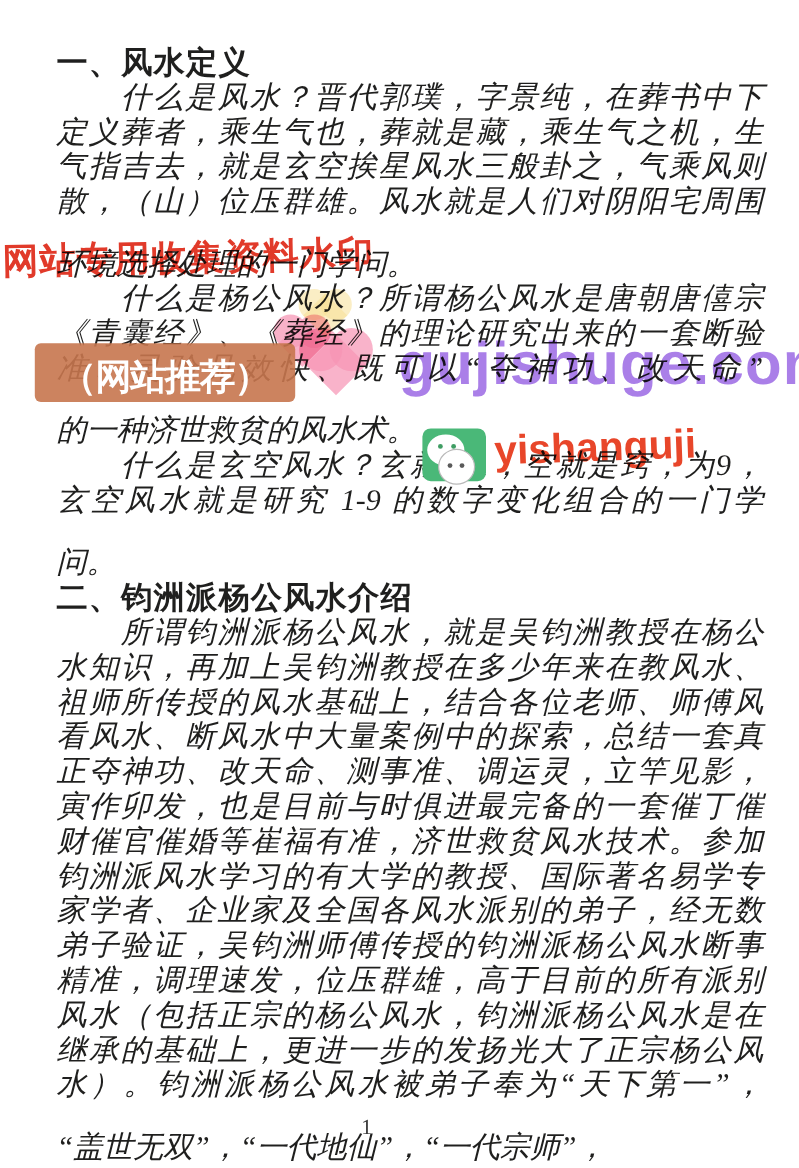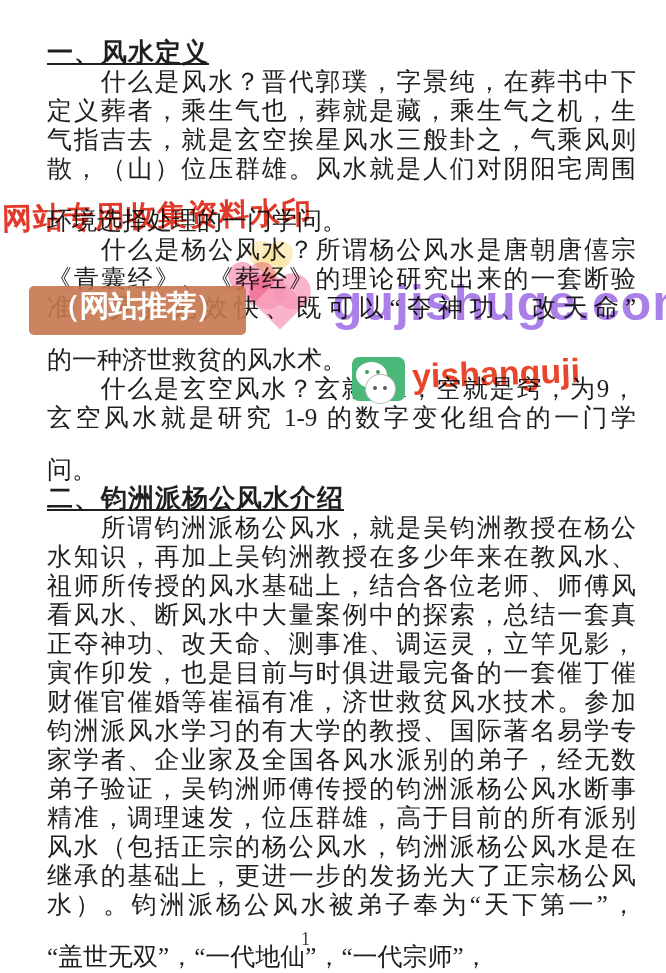--- a/index.html
+++ b/index.html
@@ -2,38 +2,38 @@
 <html><head>
 <meta charset="utf-8">
 <style>
   html,body{margin:0;padding:0;background:#ffffff;}
   .page{
     position:relative;width:666px;height:973px;background:#ffffff;overflow:hidden;
     font-family:"Liberation Serif","DejaVu Serif",serif;color:#1f1f1e;
   }
   
   .textblock{position:absolute;left:47px;top:38px;width:589px;}
-  .heading{font-size:26px;line-height:29px;font-weight:bold;letter-spacing:1px;white-space:nowrap;text-decoration:underline;}
+  .heading{font-size:26px;line-height:29px;font-weight:bold;letter-spacing:1px;white-space:nowrap;}
   .line{
     font-size:25px;line-height:29px;height:29px;
     text-align:justify;text-align-last:justify;text-justify:inter-character;
-    white-space:nowrap;overflow:visible;
+    white-space:nowrap;overflow:visible;font-style:italic;
   }
   .line.last{text-align-last:left;margin-top:23px;}
   
   .stamp{
     position:absolute;left:2px;top:203px;white-space:nowrap;
     font-family:"Liberation Sans","DejaVu Sans",sans-serif;font-weight:bold;font-size:30px;line-height:32px;
     color:#e13a2a;letter-spacing:1px;transform:rotate(-1.2deg);transform-origin:left center;
     mix-blend-mode:multiply;z-index:6;
   }
   
   .badge{
     position:absolute;left:29px;top:286px;width:217px;height:49px;border-radius:5px;
-    background:rgba(199,118,78,0.9);display:flex;align-items:flex-start;justify-content:center;
+    background:rgba(199,118,78,0.9);display:flex;align-items:flex-end;justify-content:center;
     z-index:7;
   }
   .badge span{
     font-family:"Liberation Sans","DejaVu Sans",sans-serif;font-weight:bold;font-size:30px;
     color:#ffffff;letter-spacing:-1px;white-space:nowrap;
   }
   
   .domainmark{
     position:absolute;left:284px;top:277px;white-space:nowrap;
     font-family:"Liberation Sans","DejaVu Sans",sans-serif;font-weight:bold;font-size:50px;line-height:52px;

